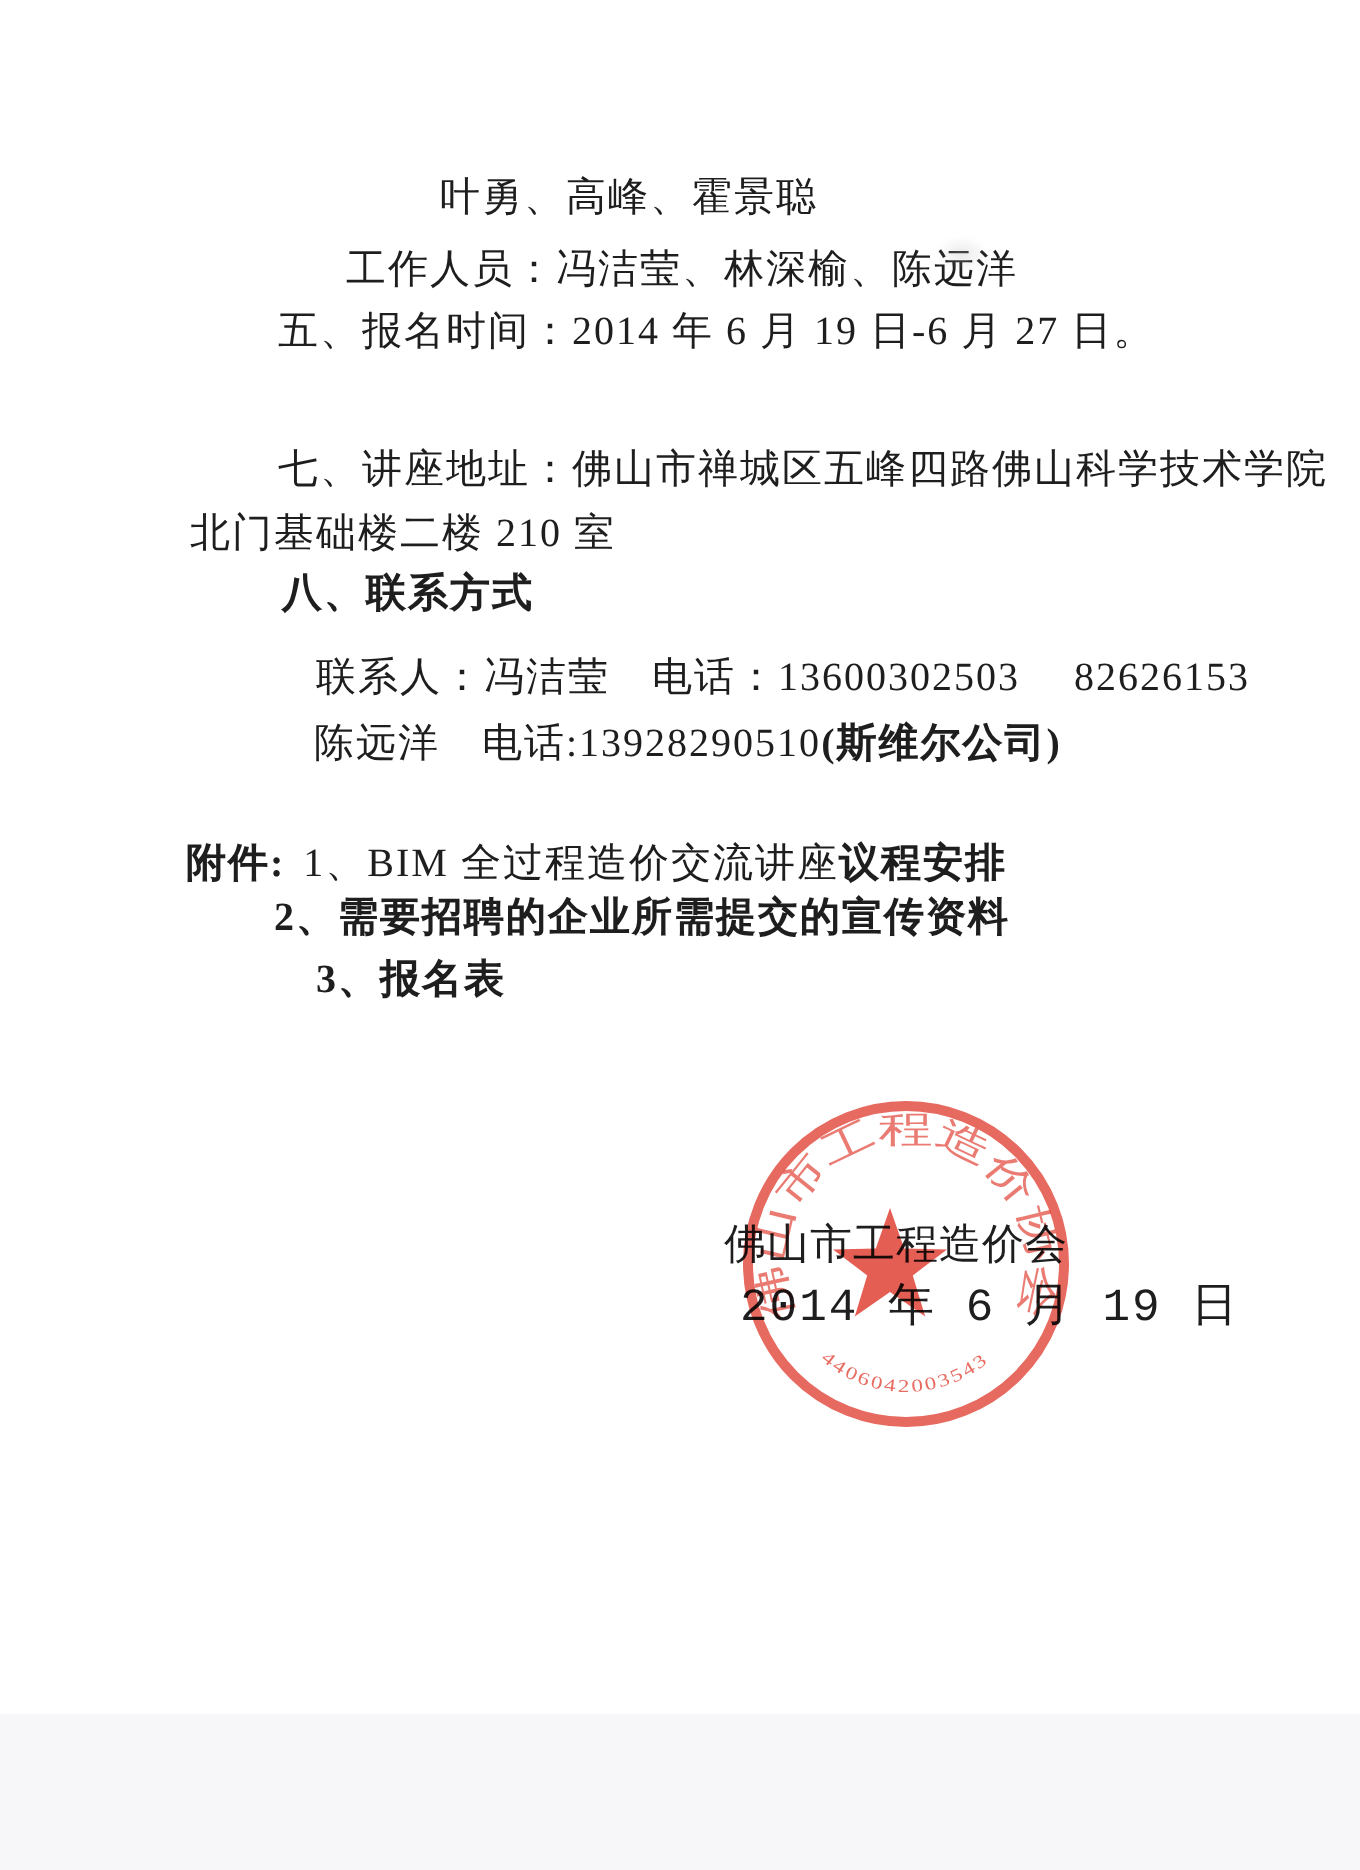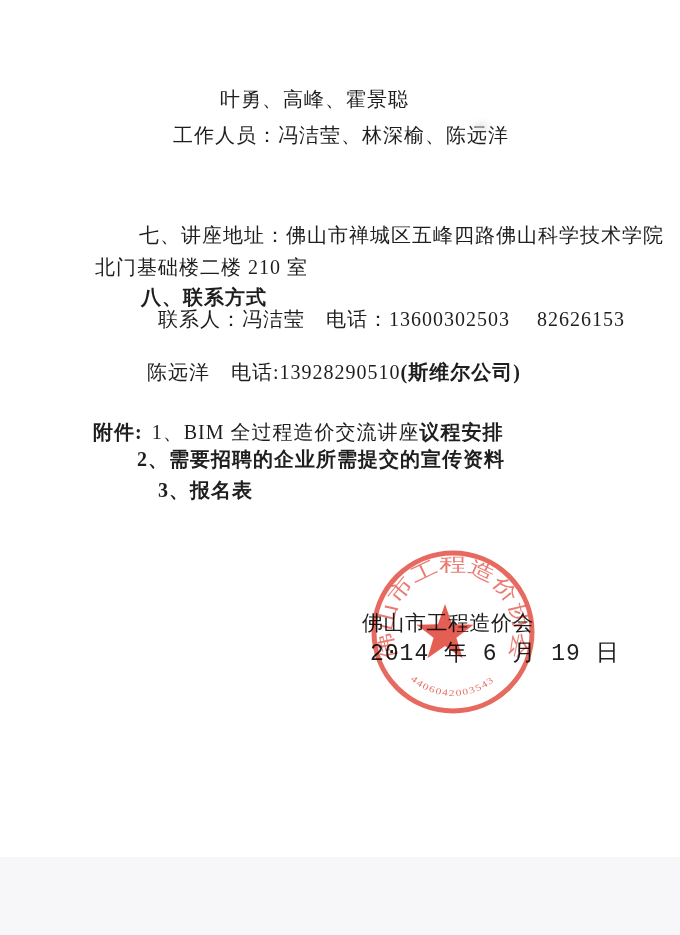--- a/index.html
+++ b/index.html
@@ -52,25 +52,26 @@
     filter: blur(1px);
   }
 </style>
 </head>
 <body>
 
 <div class="page">
 
   <div class="line" style="left:220px; top:88px">叶勇、高峰、霍景聪</div>
   <div class="line" style="left:173px; top:124px">工作人员：冯洁莹、林深榆、陈远洋</div>
+  <div class="line" style="left:139px; top:155px">五、报名时间：2014 年 6 月 19 日-6 月 27 日。</div>
   <div class="line" style="left:139px; top:224px">七、讲座地址：佛山市禅城区五峰四路佛山科学技术学院</div>
   <div class="line" style="left:95px;  top:256px">北门基础楼二楼 210 室</div>
   <div class="line bold" style="left:141px; top:286px">八、联系方式</div>
-  <div class="line" style="left:158px; top:308px">联系人：冯洁莹　电话：13600302503　 82626153</div>
-  <div class="line" style="left:147px; top:361px"><span>陈远洋　电话:13928290510</span><span class="bold">(斯维尔公司)</span></div>
+  <div class="line" style="left:158px; top:328px">联系人：冯洁莹　电话：13600302503　 82626153</div>
+  <div class="line" style="left:157px; top:361px"><span>陈远洋　电话:13928290510</span><span class="bold">(斯维尔公司)</span></div>
 
   <div class="line" style="left:93px; top:421px"><span class="att-label">附件:</span><span>1、BIM 全过程造价交流讲座</span><span class="bold">议程安排</span></div>
   <div class="line bold" style="left:137px; top:448px">2、需要招聘的企业所需提交的宣传资料</div>
   <div class="line bold" style="left:158px; top:479px">3、报名表</div>
 
   <div class="line sig" style="left:362px; top:613px; font-size:21px; letter-spacing:0.5px">佛山市工程造价会</div>
   <div class="line sig" style="left:370px; top:641px; font-size:23px; letter-spacing:1px">2014 年 6 月 19 日</div>
 
   <svg class="stamp" width="180" height="180" viewBox="0 0 180 180" aria-hidden="true">
     <defs>

